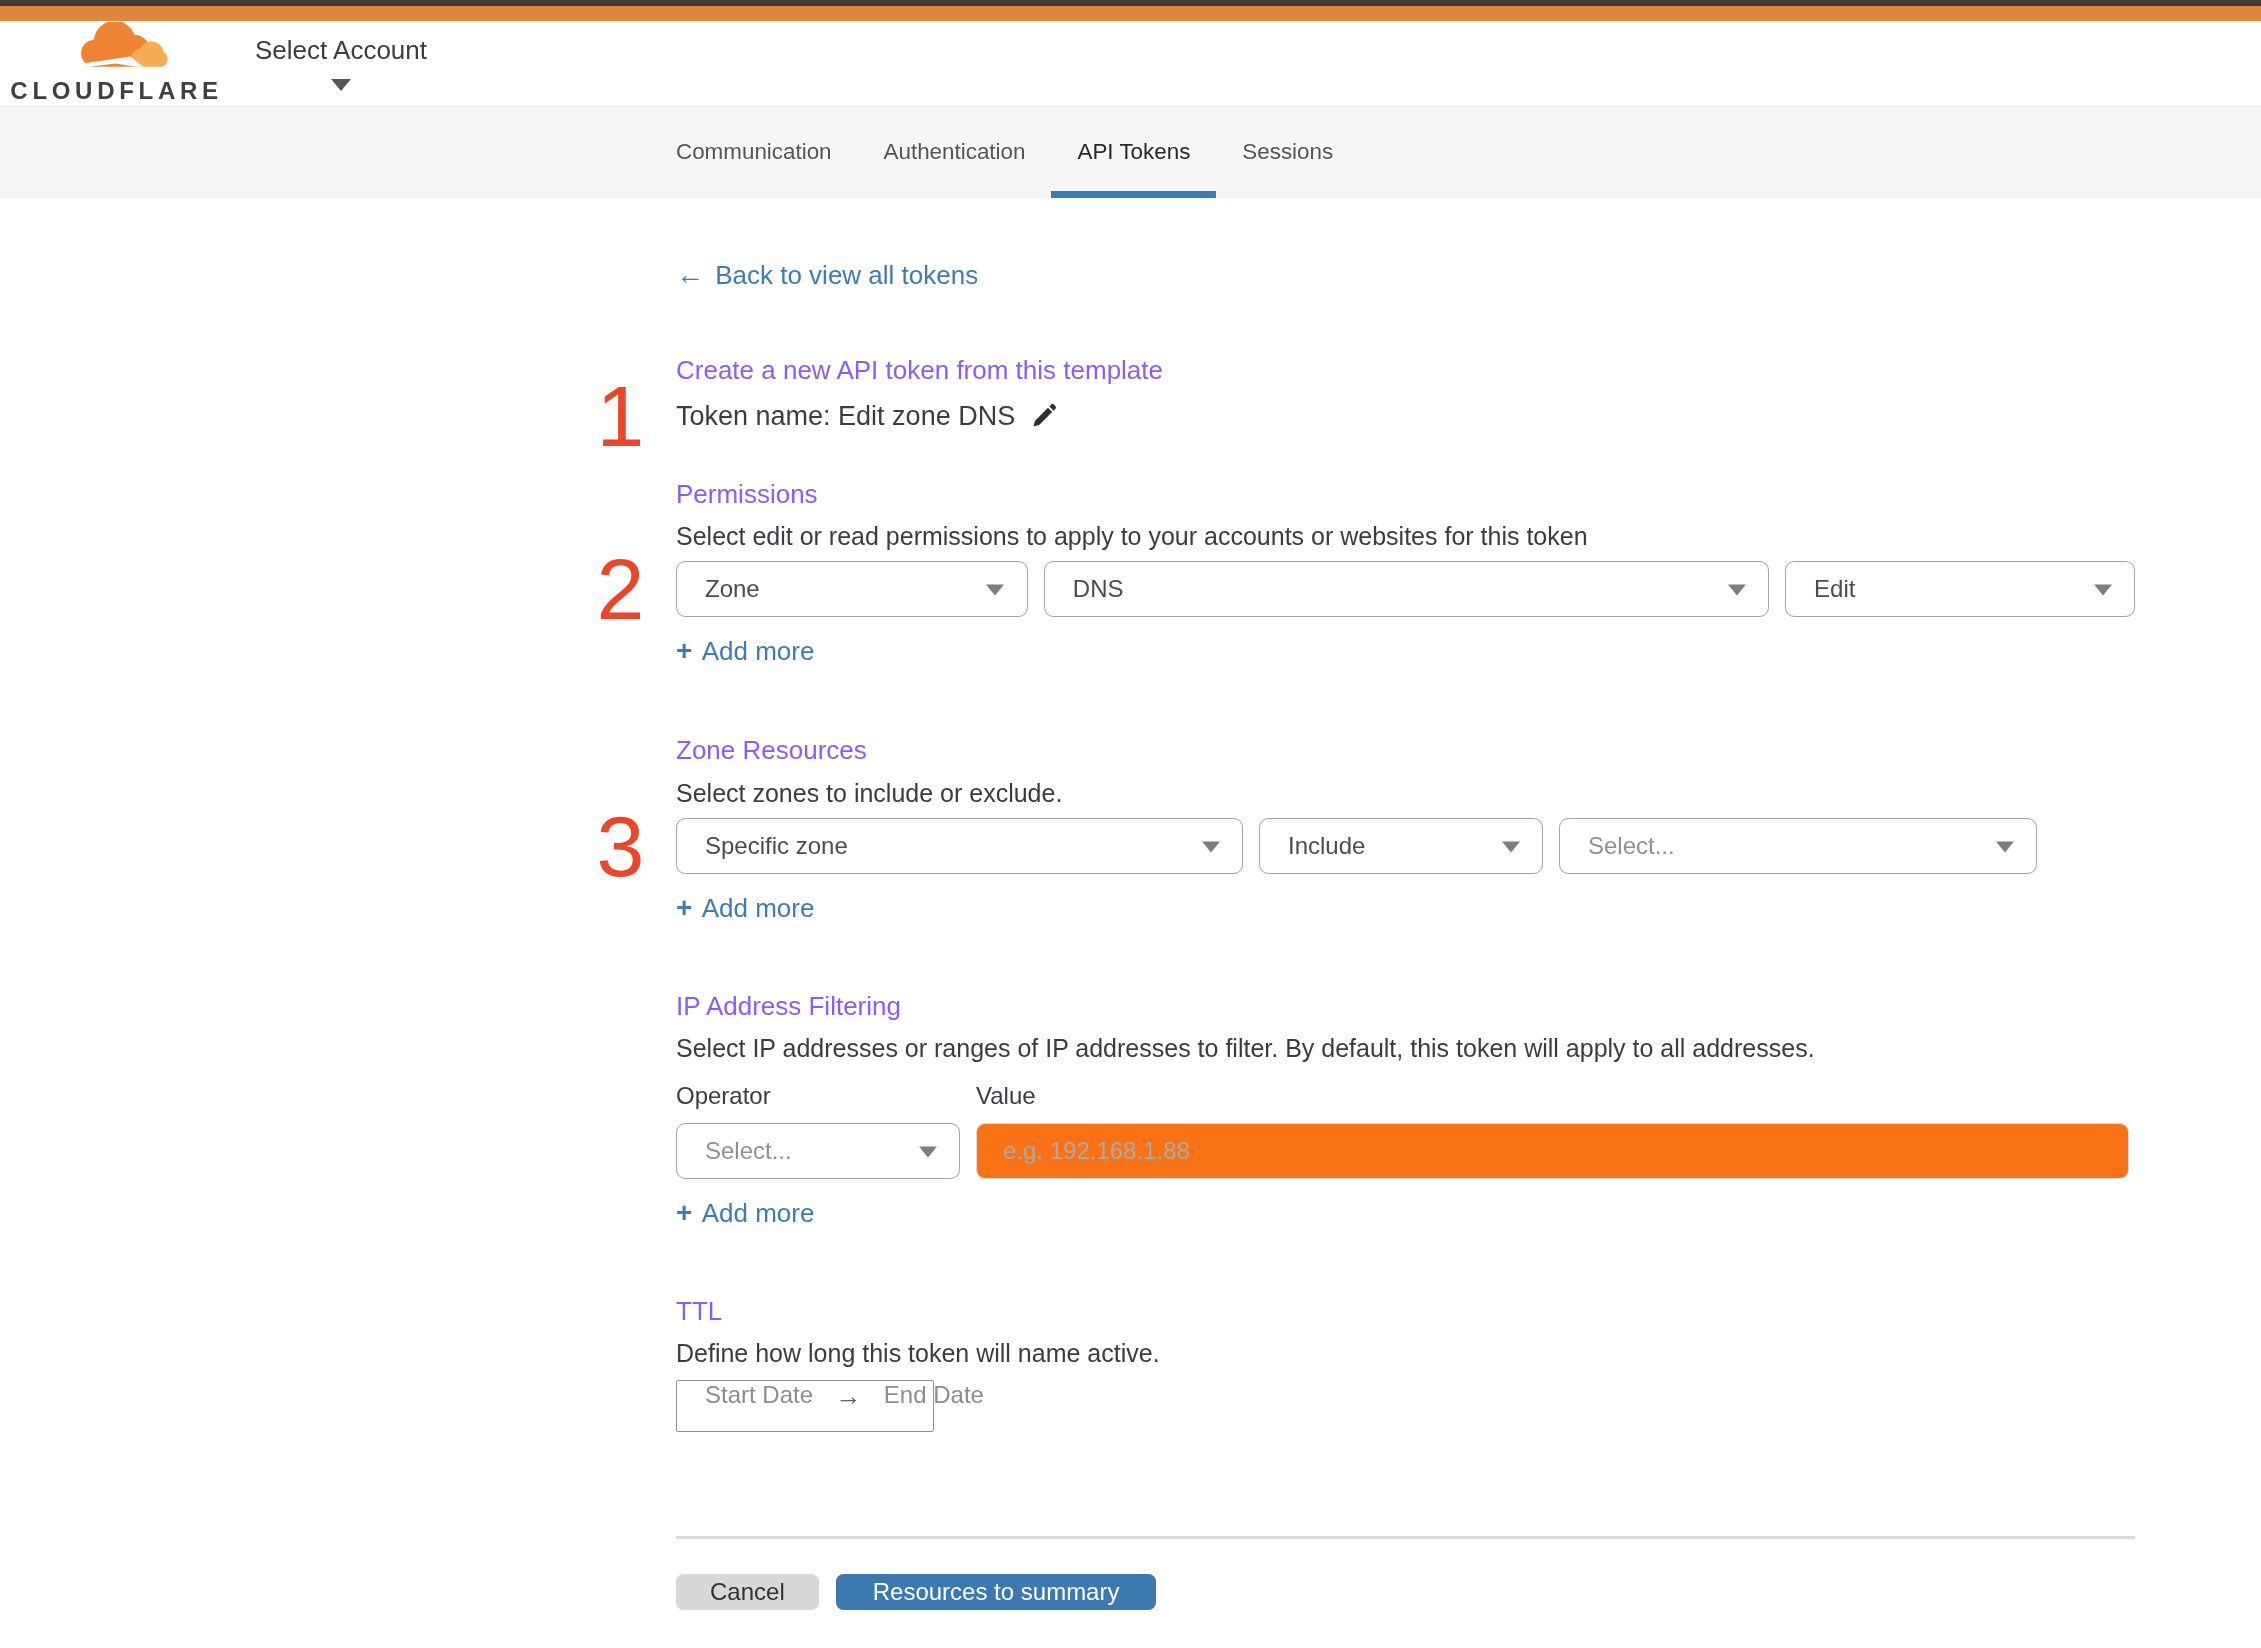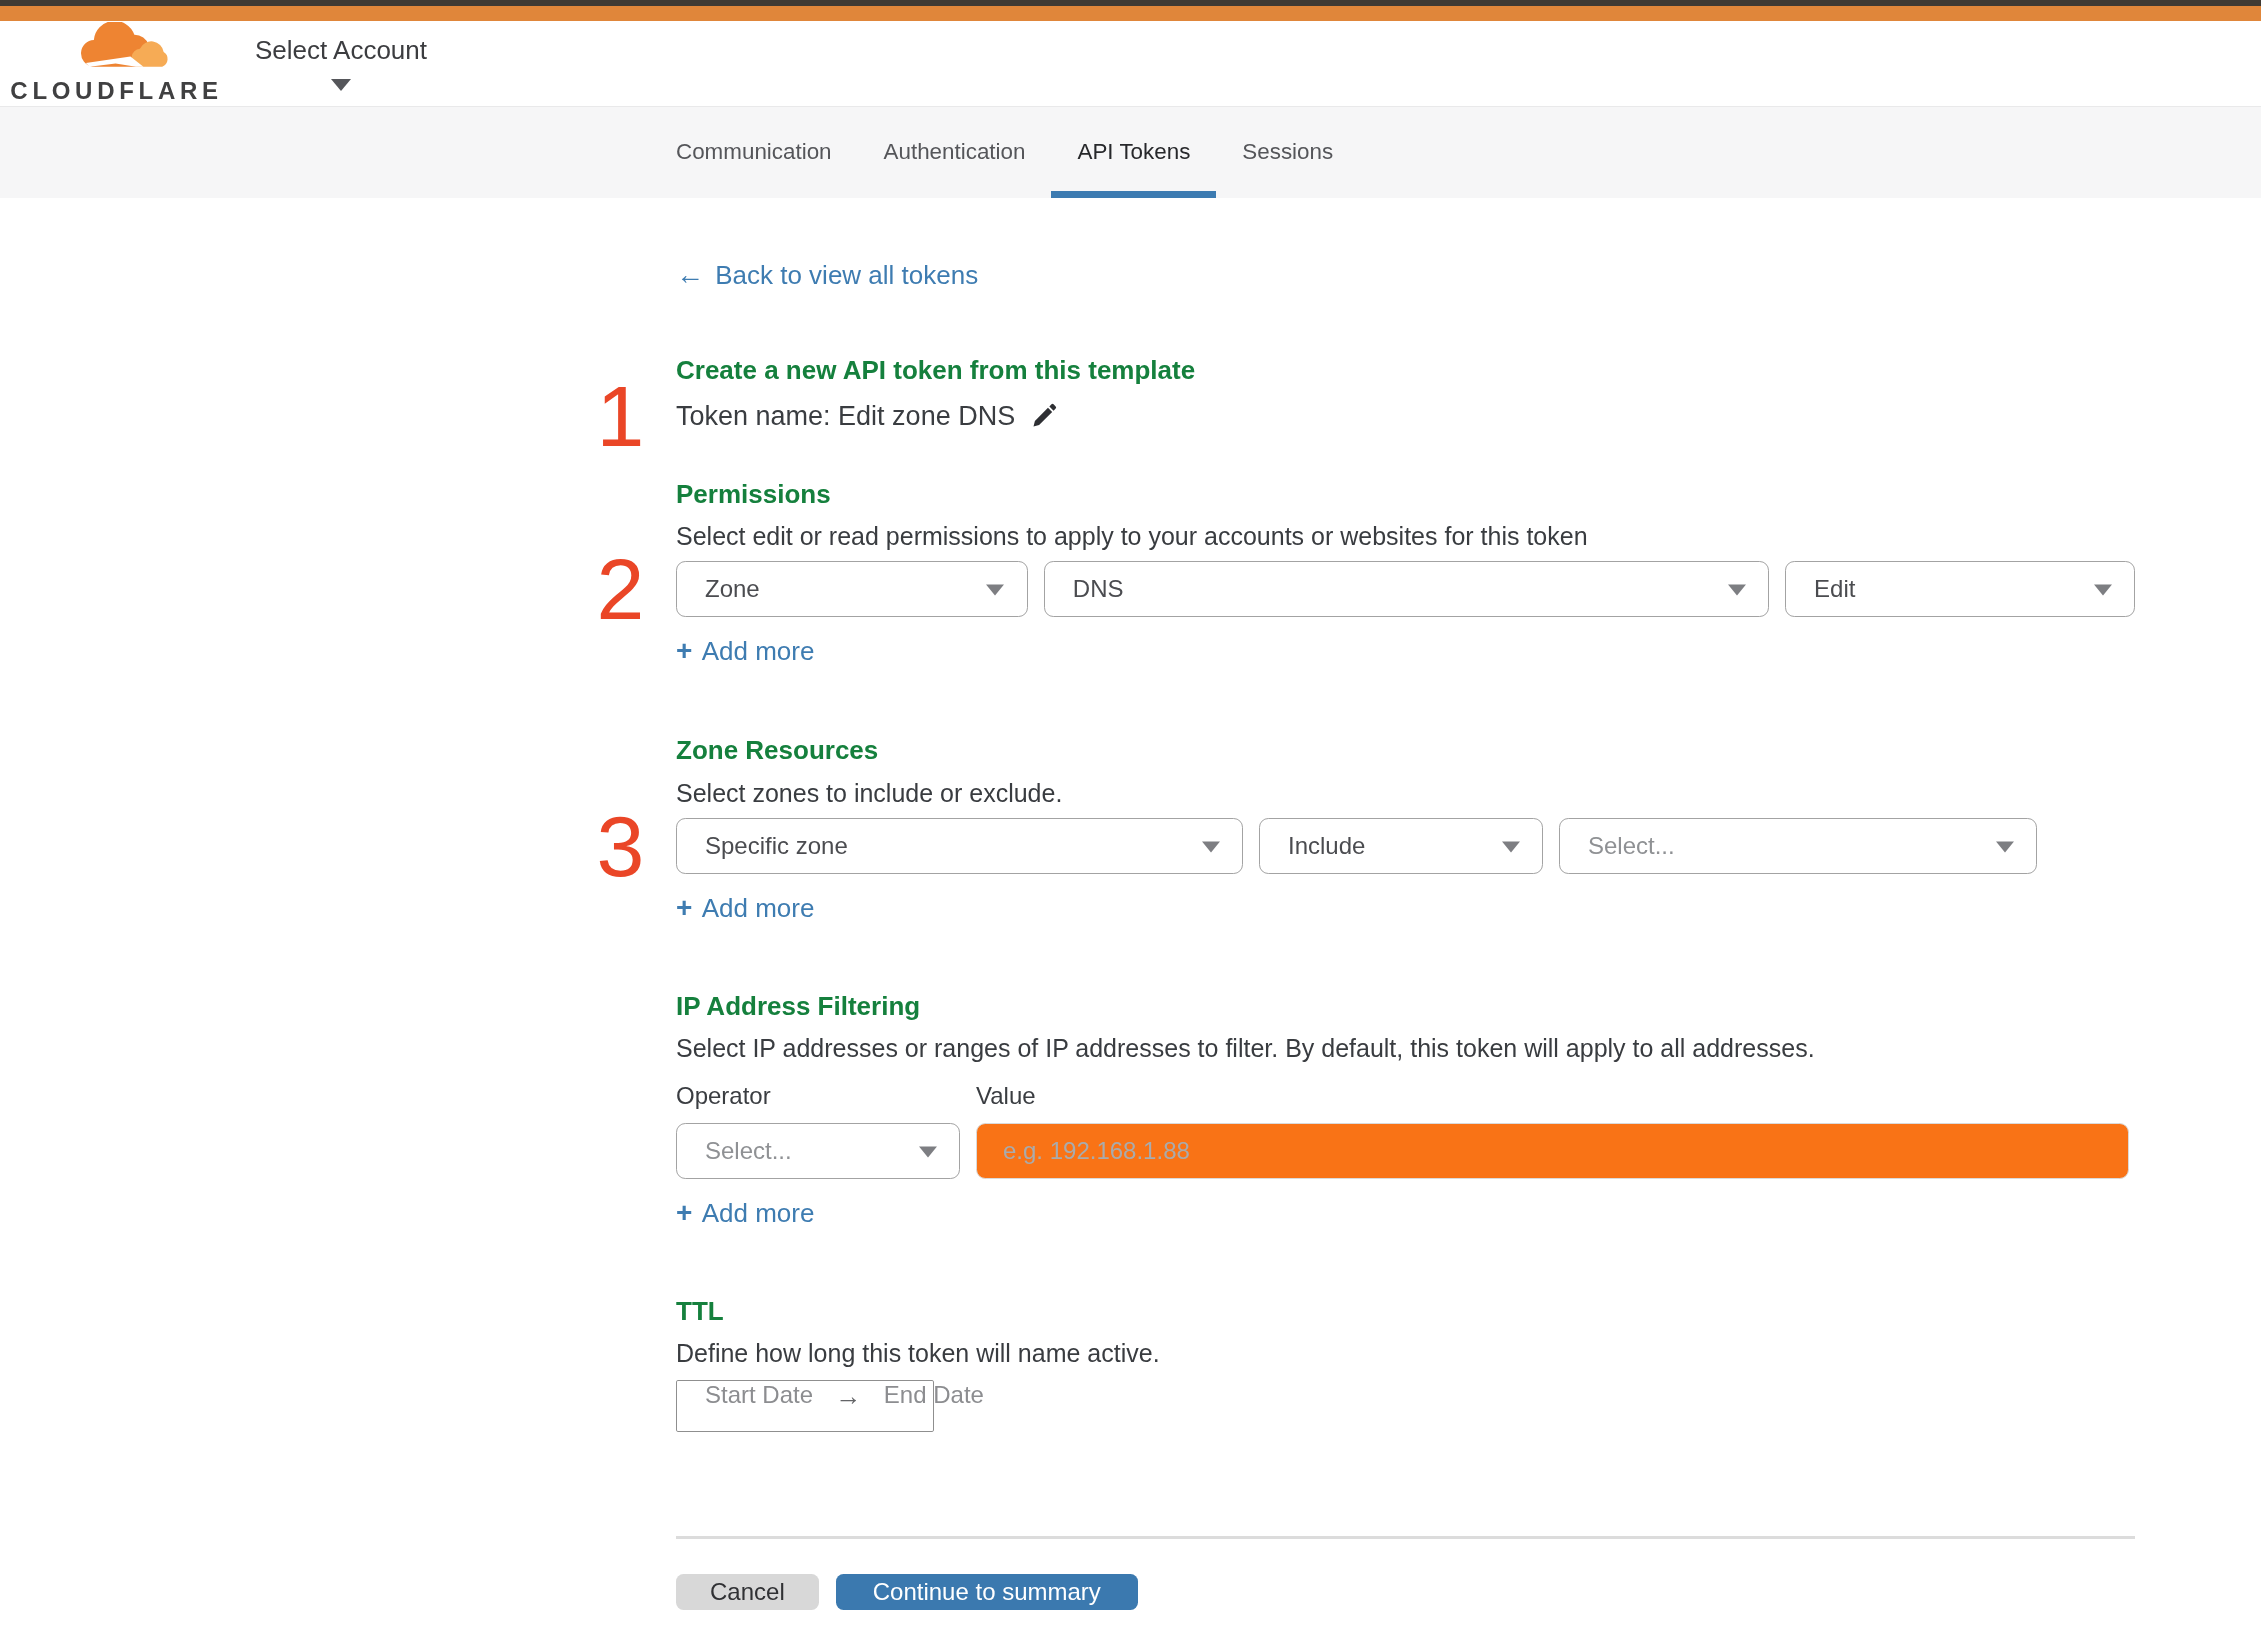--- a/index.html
+++ b/index.html
@@ -64,21 +64,21 @@
   
   .content { margin-left:676px; width:1459px; padding-top:61px; }
 
   .back-link {
     display:inline-flex; align-items:center; gap:11.2px;
     font-size:26px; line-height:32px; color:#3e7cb1; cursor:pointer;
   }
   .back-link .arrow { font-size:28px; }
 
   .section { position:relative; }
-  .sec-heading { font-size:26px; line-height:34px; font-weight:700; color:#15803d; }
+  .sec-heading { font-size:26px; line-height:34px; font-weight:400; color:#8b5cf6; }
   .sec-desc   { font-size:25px; line-height:32px; color:#393c40; margin-top:9.3px; }
 
   .token-section { margin-top:62px; }
   .token-line {
     position:relative;
     margin-top:10.3px;
     display:flex; align-items:center; gap:15px;
     font-size:27px; line-height:39px; color:#3a3d41;
   }
   .pencil { width:28px; height:28px; cursor:pointer; }
@@ -303,18 +303,18 @@
         <span>Start Date</span>
         <span class="date-arrow">→</span>
         <span>End Date</span>
       </div>
     </div>
 
     <div class="divider"></div>
 
     <div class="footer-actions">
       <button class="btn btn-cancel">Cancel</button>
-      <button class="btn btn-continue">Continue to summary</button>
+      <button class="btn btn-continue">Resources to summary</button>
     </div>
 
   </div>
 </div>
 
 
 </body></html>

